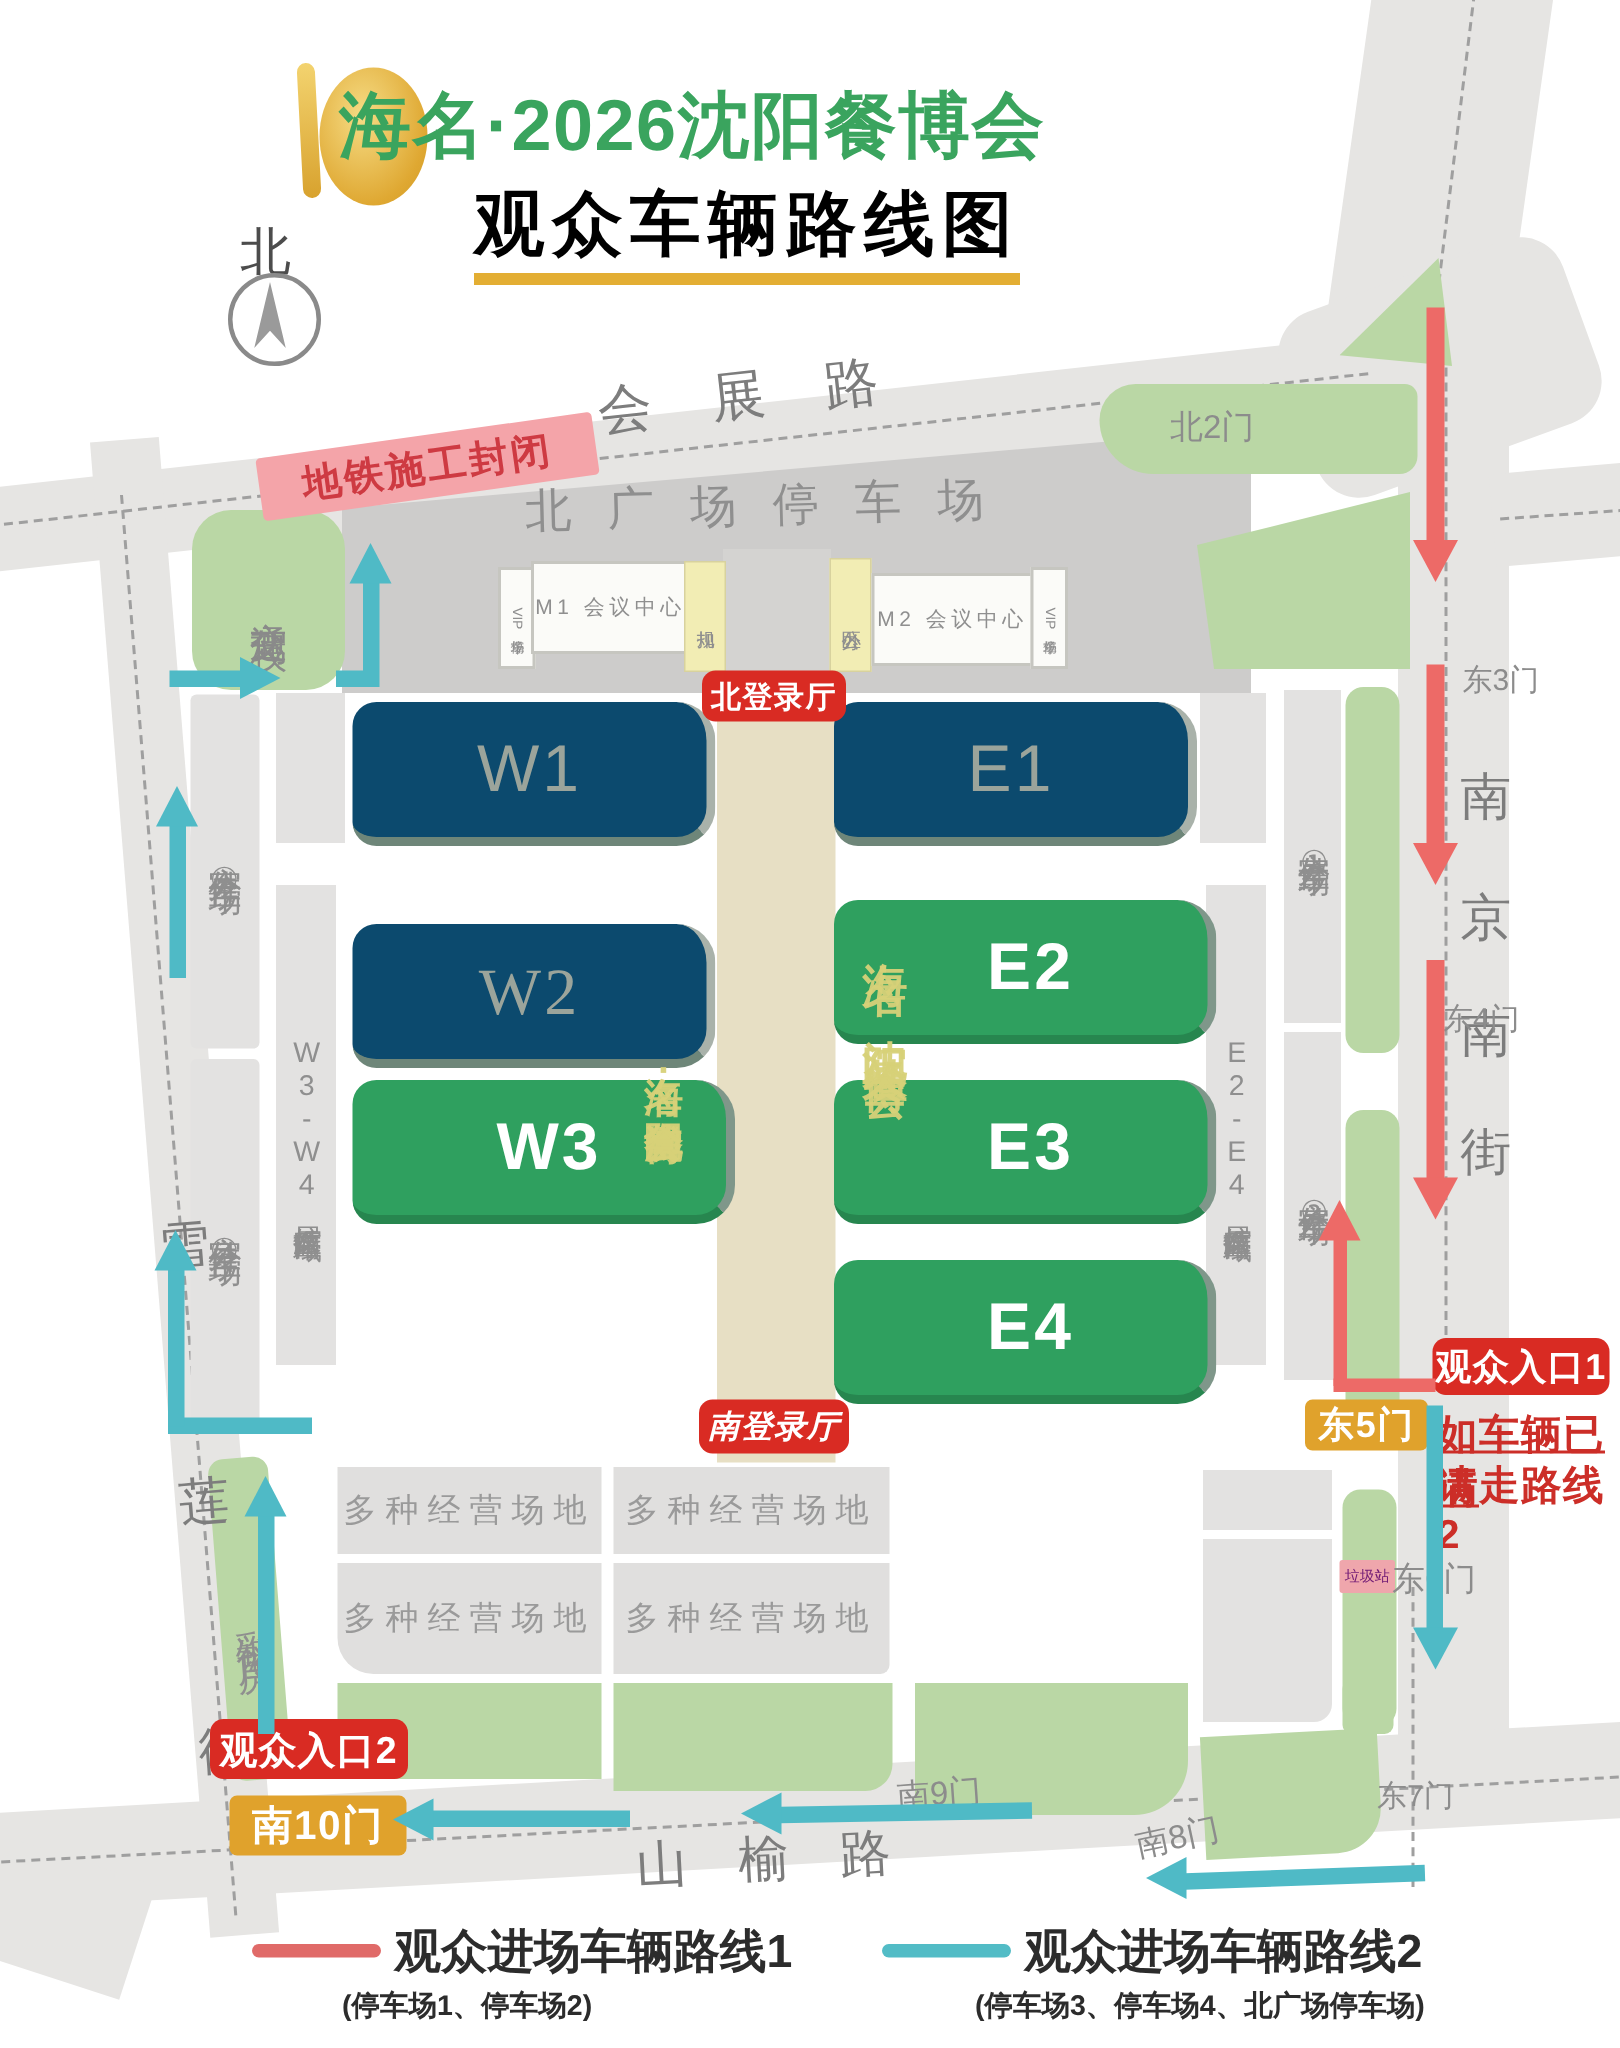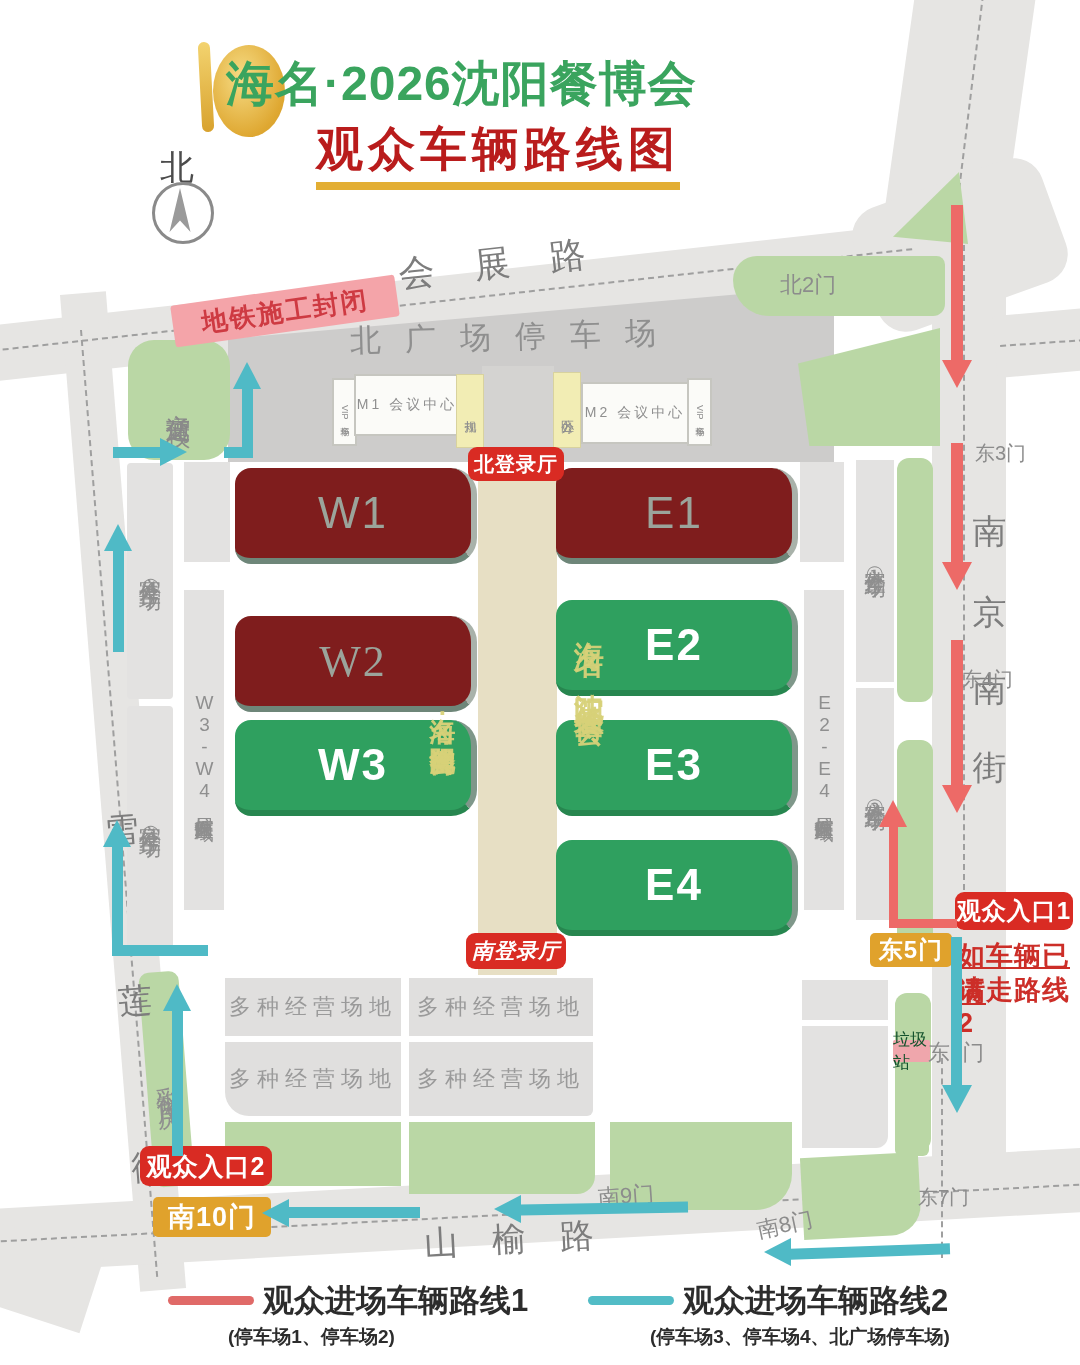--- a/index.html
+++ b/index.html
@@ -9,22 +9,22 @@
   .road{position:absolute;background:#e6e5e3;}
   .plaza{position:absolute;background:#cdcccb;}
   .dash-h{position:absolute;height:0;border-top:2px dashed #9f9f9f;}
   .dash-v{position:absolute;width:0;border-left:2px dashed #9f9f9f;}
   .green{position:absolute;background:#bad7a5;}
   .gray{position:absolute;background:#e3e2e1;}
   .vtext{writing-mode:vertical-rl;text-orientation:upright;color:#8f8f8f;}
   .cflex{display:flex;align-items:center;justify-content:center;}
   .hall{position:absolute;display:flex;align-items:center;justify-content:center;
         font-size:44px;letter-spacing:2px;border-radius:16px 26px 26px 16px;}
-  .hall.pale{background:#7f1d1d;color:#9ba49b;border-bottom:6px solid #6e8679;border-right:6px solid #a9b2aa;}
-  .hall.grn{background:#2fa05f;color:#ffffff;font-weight:bold;border-bottom:6px solid #27864f;border-right:6px solid #7f978a;}
+  .hall.pale{background:#0c4a6e;color:#9ba49b;border-bottom:6px solid #6e8679;border-right:6px solid #a9b2aa;}
+  .hall.grn{background:#2fa05f;color:#ffffff;font-weight:bold;border-bottom:6px solid #27864f;border-right:6px solid #7f978a;padding-left:13px;}
   .badge-red{position:absolute;background:#d92b23;color:#fff;font-weight:bold;border-radius:9px;
              display:flex;align-items:center;justify-content:center;letter-spacing:1px;}
   .badge-gold{position:absolute;background:#e0a22c;color:#fff;font-weight:bold;border-radius:5px;
               display:flex;align-items:center;justify-content:center;letter-spacing:1px;}
   .glabel{position:absolute;color:#8c8c8c;}
   .mbox{position:absolute;background:#fbfbf8;border:2px solid #c6c6c0;color:#8f8f8f;
         display:flex;align-items:center;justify-content:center;}
   .ybox{position:absolute;background:#f2edb4;border:1px solid #d8d29e;color:#8f8f8f;
         display:flex;align-items:center;justify-content:center;}
   .sh{position:absolute;}
@@ -168,21 +168,21 @@
   <div class="glabel vtext" style="left:96px;top:788px;font-size:34px;letter-spacing:168px;color:#7d7d7d;transform:rotate(-4.5deg);transform-origin:top;">雪莲街</div>
   <div class="glabel vtext" style="left:967px;top:487px;font-size:34px;letter-spacing:79px;color:#7d7d7d;">南京南街</div>
   <div class="glabel" style="left:424px;top:1216px;font-size:34px;letter-spacing:34px;color:#7d7d7d;transform:rotate(-3deg);">山榆路</div>
   <div class="glabel" style="left:350px;top:316px;font-size:31px;letter-spacing:24px;color:#8f8f8f;transform:rotate(-1.5deg);">北广场停车场</div>
 
   <div class="abs cflex" style="left:172px;top:290px;width:226px;height:42px;background:#f4a4a9;transform:rotate(-8deg);border-radius:3px;">
     <span style="color:#ce3a42;font-weight:bold;font-size:26px;letter-spacing:2px;">地铁施工封闭</span>
   </div>
 
   <div class="abs cflex" style="left:893px;top:1040px;width:37px;height:22px;background:#efa6ac;border-radius:2px;">
-    <span style="color:#14532d;font-size:17px;">垃圾站</span>
+    <span style="color:#701a75;font-size:10px;">垃圾站</span>
   </div>
 
   <div class="glabel" style="left:780px;top:270px;font-size:22px;">北2门</div>
   <div class="glabel" style="left:975px;top:440px;font-size:20px;">东3门</div>
   <div class="glabel" style="left:962px;top:666px;font-size:20px;">东4门</div>
   <div class="glabel" style="left:928px;top:1038px;font-size:22px;">东6门</div>
   <div class="glabel" style="left:918px;top:1184px;font-size:20px;">东7门</div>
   <div class="glabel" style="left:598px;top:1181px;font-size:22px;transform:rotate(-4deg);">南9门</div>
   <div class="glabel" style="left:757px;top:1210px;font-size:22px;transform:rotate(-12deg);">南8门</div>
 
@@ -235,21 +235,21 @@
   <div class="sh" style="left:790px;top:1246px;width:160px;height:11px;background:#4fbac6;transform:rotate(-2deg);"></div>
   <div class="tri tr-left" style="left:764px;top:1238px;"></div>
   <div class="sh" style="left:520px;top:1203px;width:168px;height:11px;background:#4fbac6;transform:rotate(-1deg);"></div>
   <div class="tri tr-left" style="left:494px;top:1195px;"></div>
   <div class="sh" style="left:288px;top:1207px;width:132px;height:11px;background:#4fbac6;"></div>
   <div class="tri tr-left" style="left:262px;top:1199px;"></div>
 
   <div class="abs" style="left:200px;top:42px;width:12px;height:90px;background:linear-gradient(180deg,#f3d36f,#d8a22e);border-radius:6px;transform:rotate(-3deg);"></div>
   <div class="abs" style="left:213px;top:45px;width:72px;height:92px;border-radius:50%;background:radial-gradient(ellipse at 40% 35%,#f6dc85,#dfa832 70%,#d09a25);"></div>
   <div class="abs" style="left:226px;top:52px;font-size:48px;font-weight:900;color:#3aa45e;letter-spacing:1px;">海名·2026沈阳餐博会</div>
-  <div class="abs" style="left:316px;top:118px;font-size:47px;font-weight:900;color:#b91c1c;letter-spacing:5px;border-bottom:8px solid #e3ae33;padding-bottom:1px;">观众车辆路线图</div>
+  <div class="abs" style="left:316px;top:118px;font-size:47px;font-weight:900;color:#000000;letter-spacing:5px;border-bottom:8px solid #e3ae33;padding-bottom:1px;">观众车辆路线图</div>
 
   <div class="abs" style="left:160px;top:145px;font-size:34px;color:#4c4c4c;">北</div>
   <div class="abs" style="left:152px;top:182px;width:56px;height:56px;border:3px solid #8a8a8a;border-radius:50%;"></div>
   <div class="abs" style="left:165px;top:188px;width:30px;height:44px;background:#9a9a9a;clip-path:polygon(50% 0,85% 100%,50% 74%,15% 100%);"></div>
 
   <div class="abs" style="left:168px;top:1296px;width:86px;height:9px;background:#e06a68;border-radius:5px;"></div>
   <div class="abs" style="left:263px;top:1280px;font-size:31px;font-weight:800;color:#2c2c2c;">观众进场车辆路线1</div>
   <div class="abs" style="left:228px;top:1324px;font-size:19px;font-weight:600;color:#2c2c2c;">(停车场1、停车场2)</div>
   <div class="abs" style="left:588px;top:1296px;width:86px;height:9px;background:#52bcc6;border-radius:5px;"></div>
   <div class="abs" style="left:683px;top:1280px;font-size:31px;font-weight:800;color:#2c2c2c;">观众进场车辆路线2</div>

